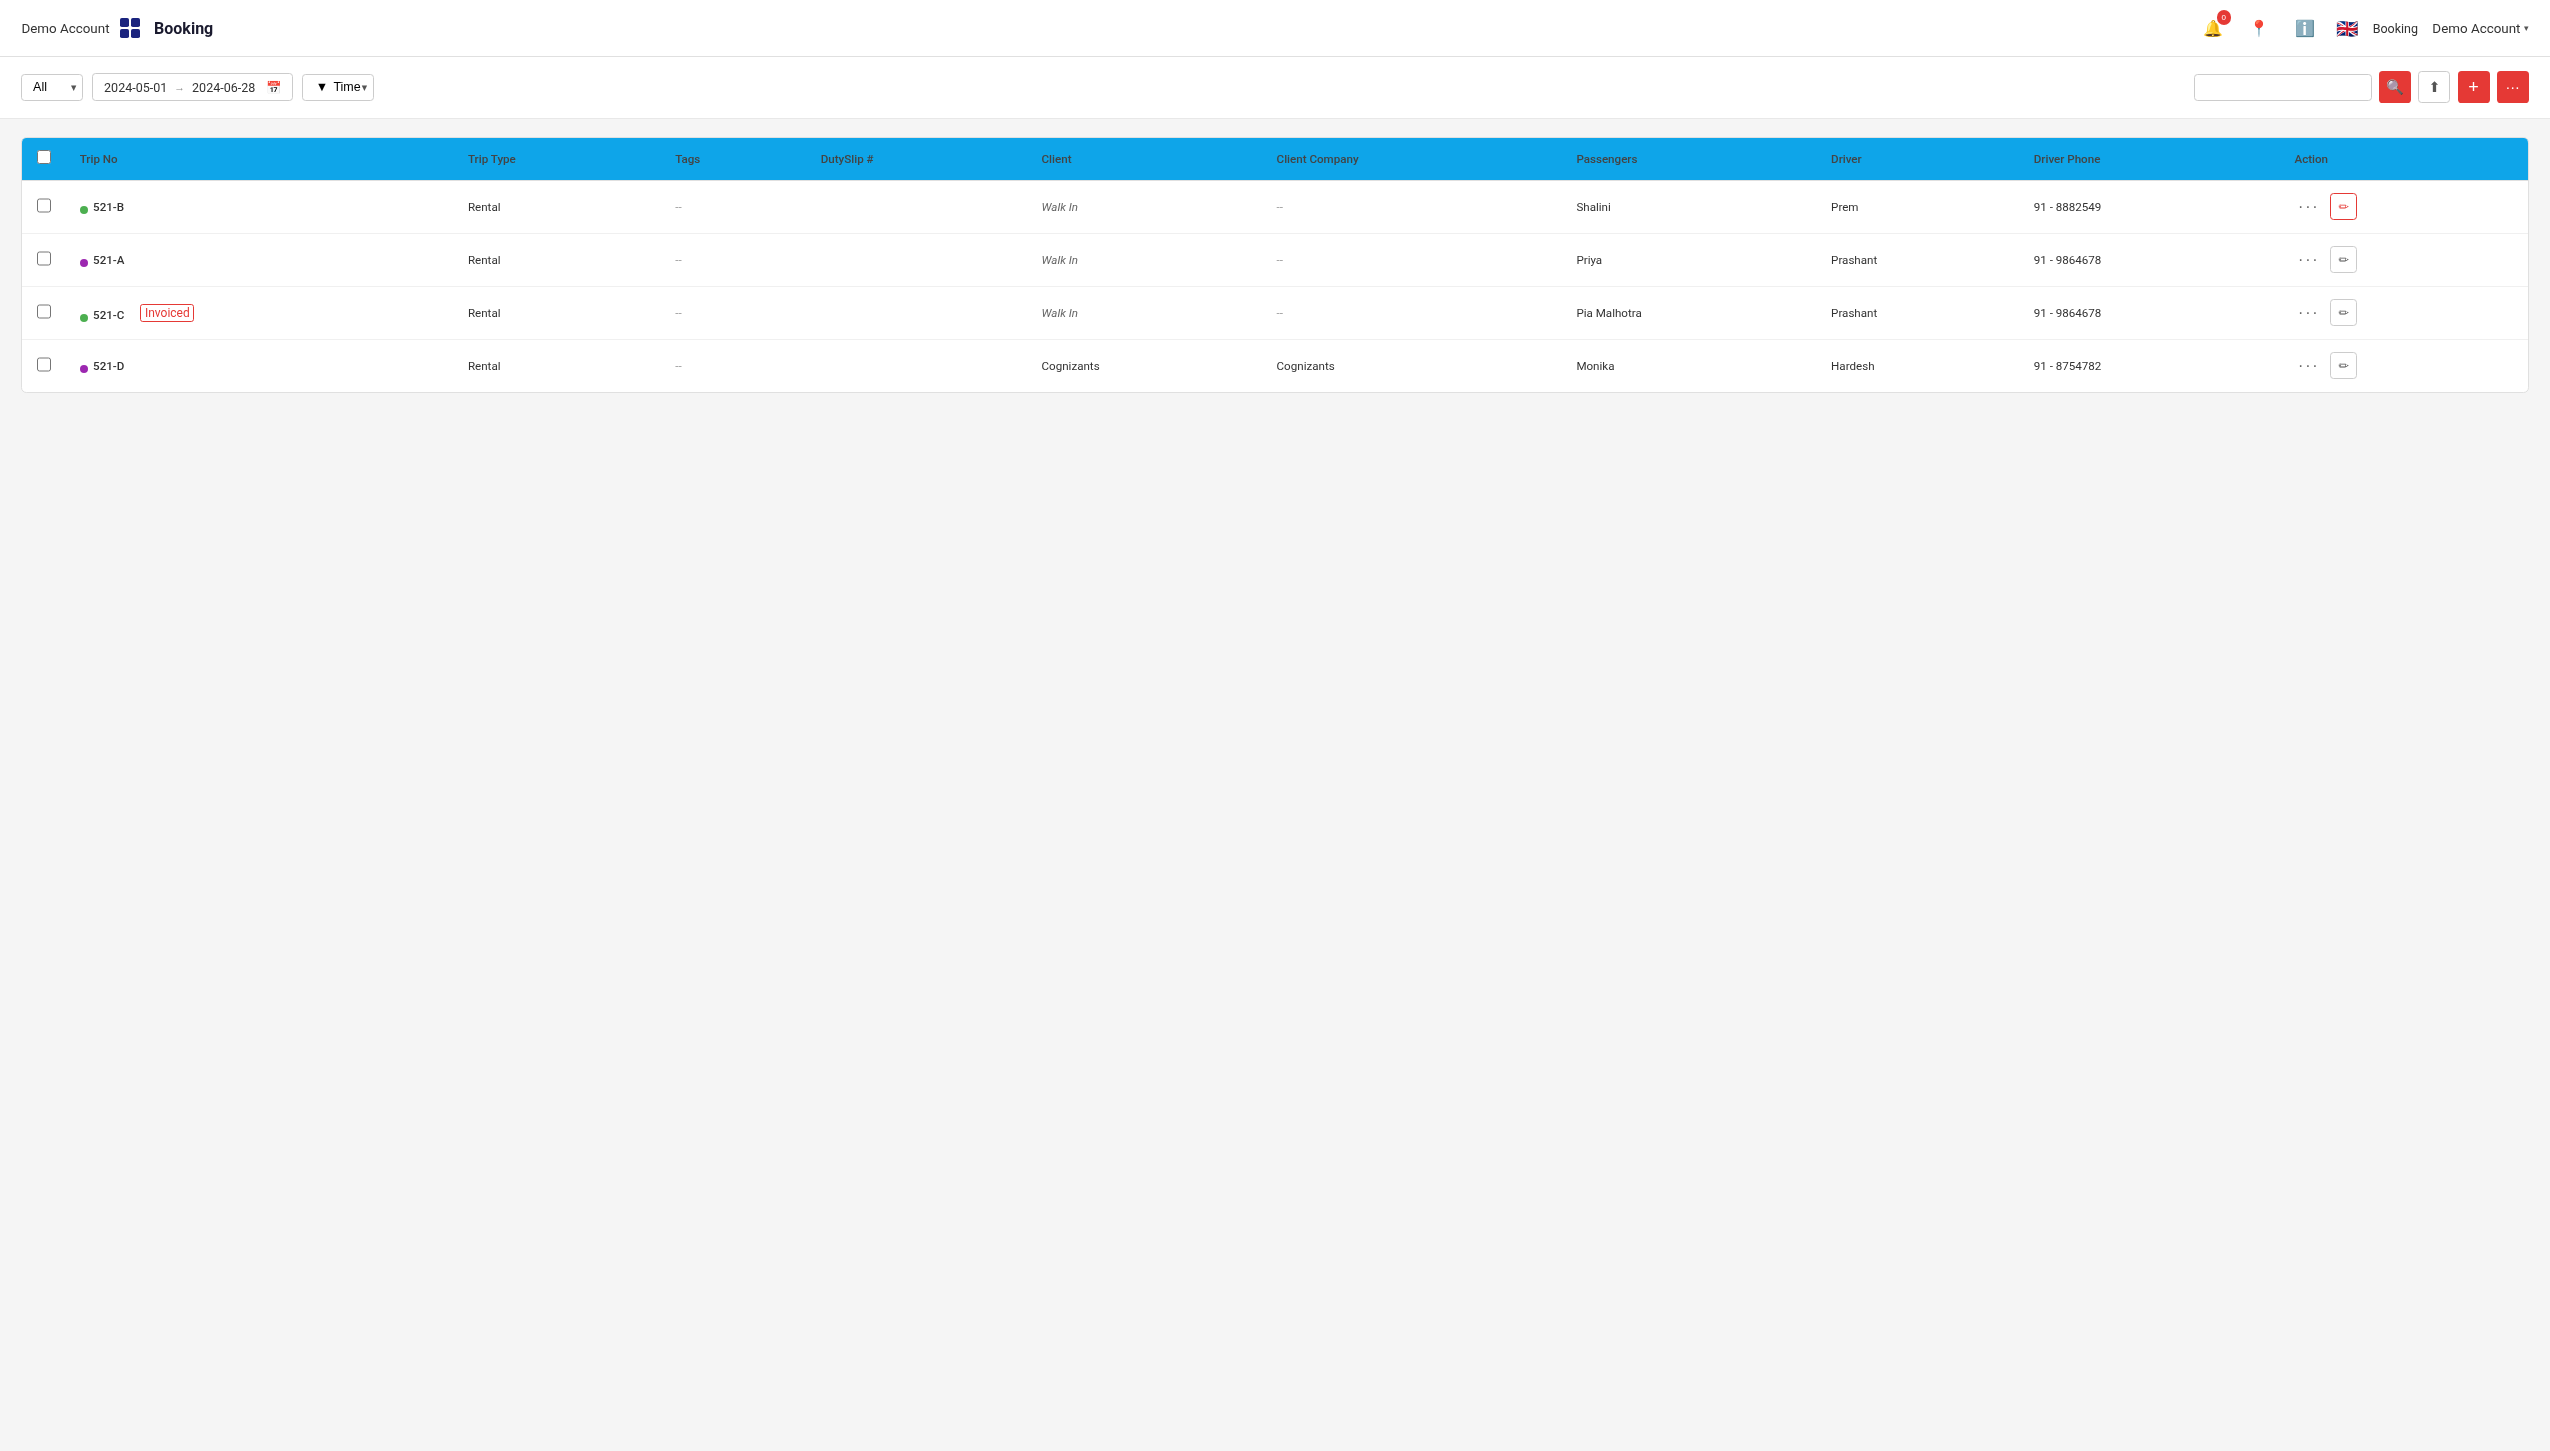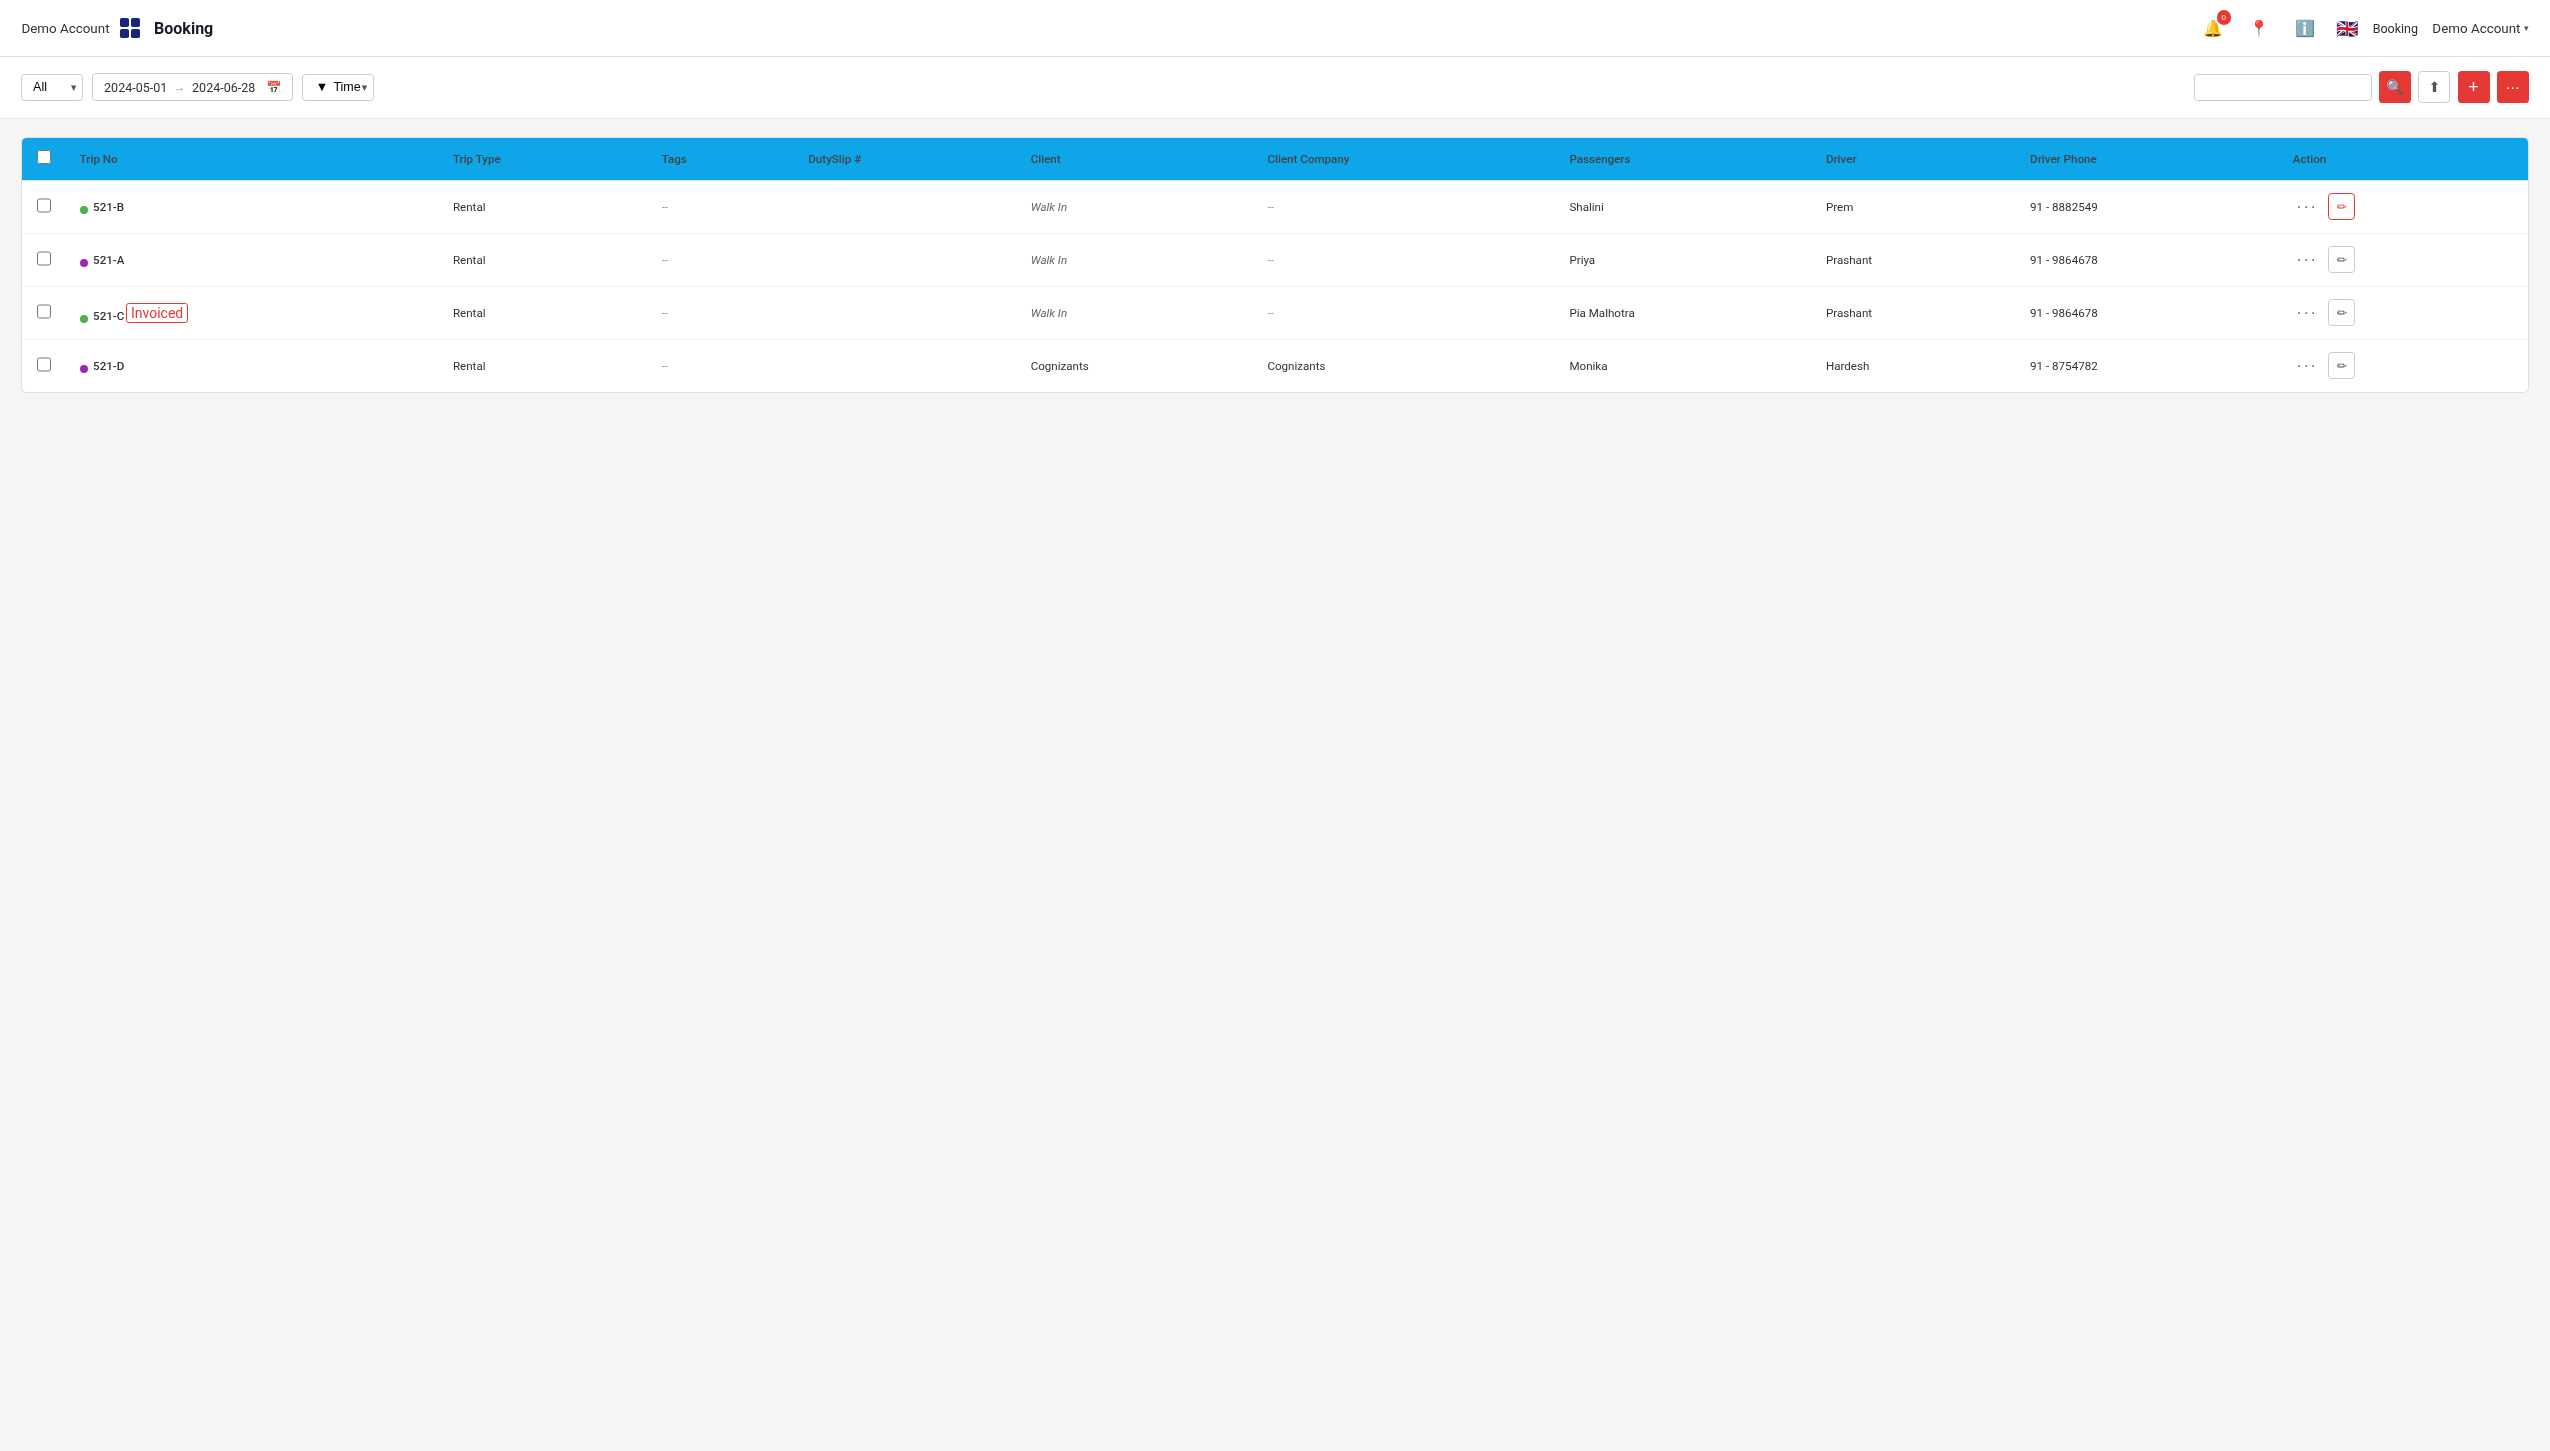--- a/index.html
+++ b/index.html
@@ -111,22 +111,22 @@
     .status-dot {
       display: inline-block; width: 8px; height: 8px; border-radius: 50%; margin-right: 5.4px;
       flex-shrink: 0;
     }
     .dot-green { background: #4caf50; }
     .dot-purple { background: #9c27b0; }
 
     .trip-no { display: flex; align-items: flex-end; }
     .trip-label { color: #333; font-weight: 500; }
     .invoiced-badge {
-      font-size: 14px; color: #e53935; border: 0.9px solid #e53935; border-radius: 2.7px;
-      padding: 0.9px 3.6px; margin-left: 2px; font-weight: 400;
+      font-size: 12px; color: #e53935; border: 0.9px solid #e53935; border-radius: 2.7px;
+      padding: 0.9px 3.6px; margin-left: 16px; font-weight: 400;
     }
 
     .italic-text { font-style: italic; color: #666; }
     .dash-text { color: #999; }
 
     .action-cell { display: flex; align-items: center; gap: 7.1px; }
     .more-dots-btn {
       background: none; border: none; cursor: pointer; color: #666; font-size: 16px;
       letter-spacing: 1.8px; padding: 1.8px 3.6px;
     }

